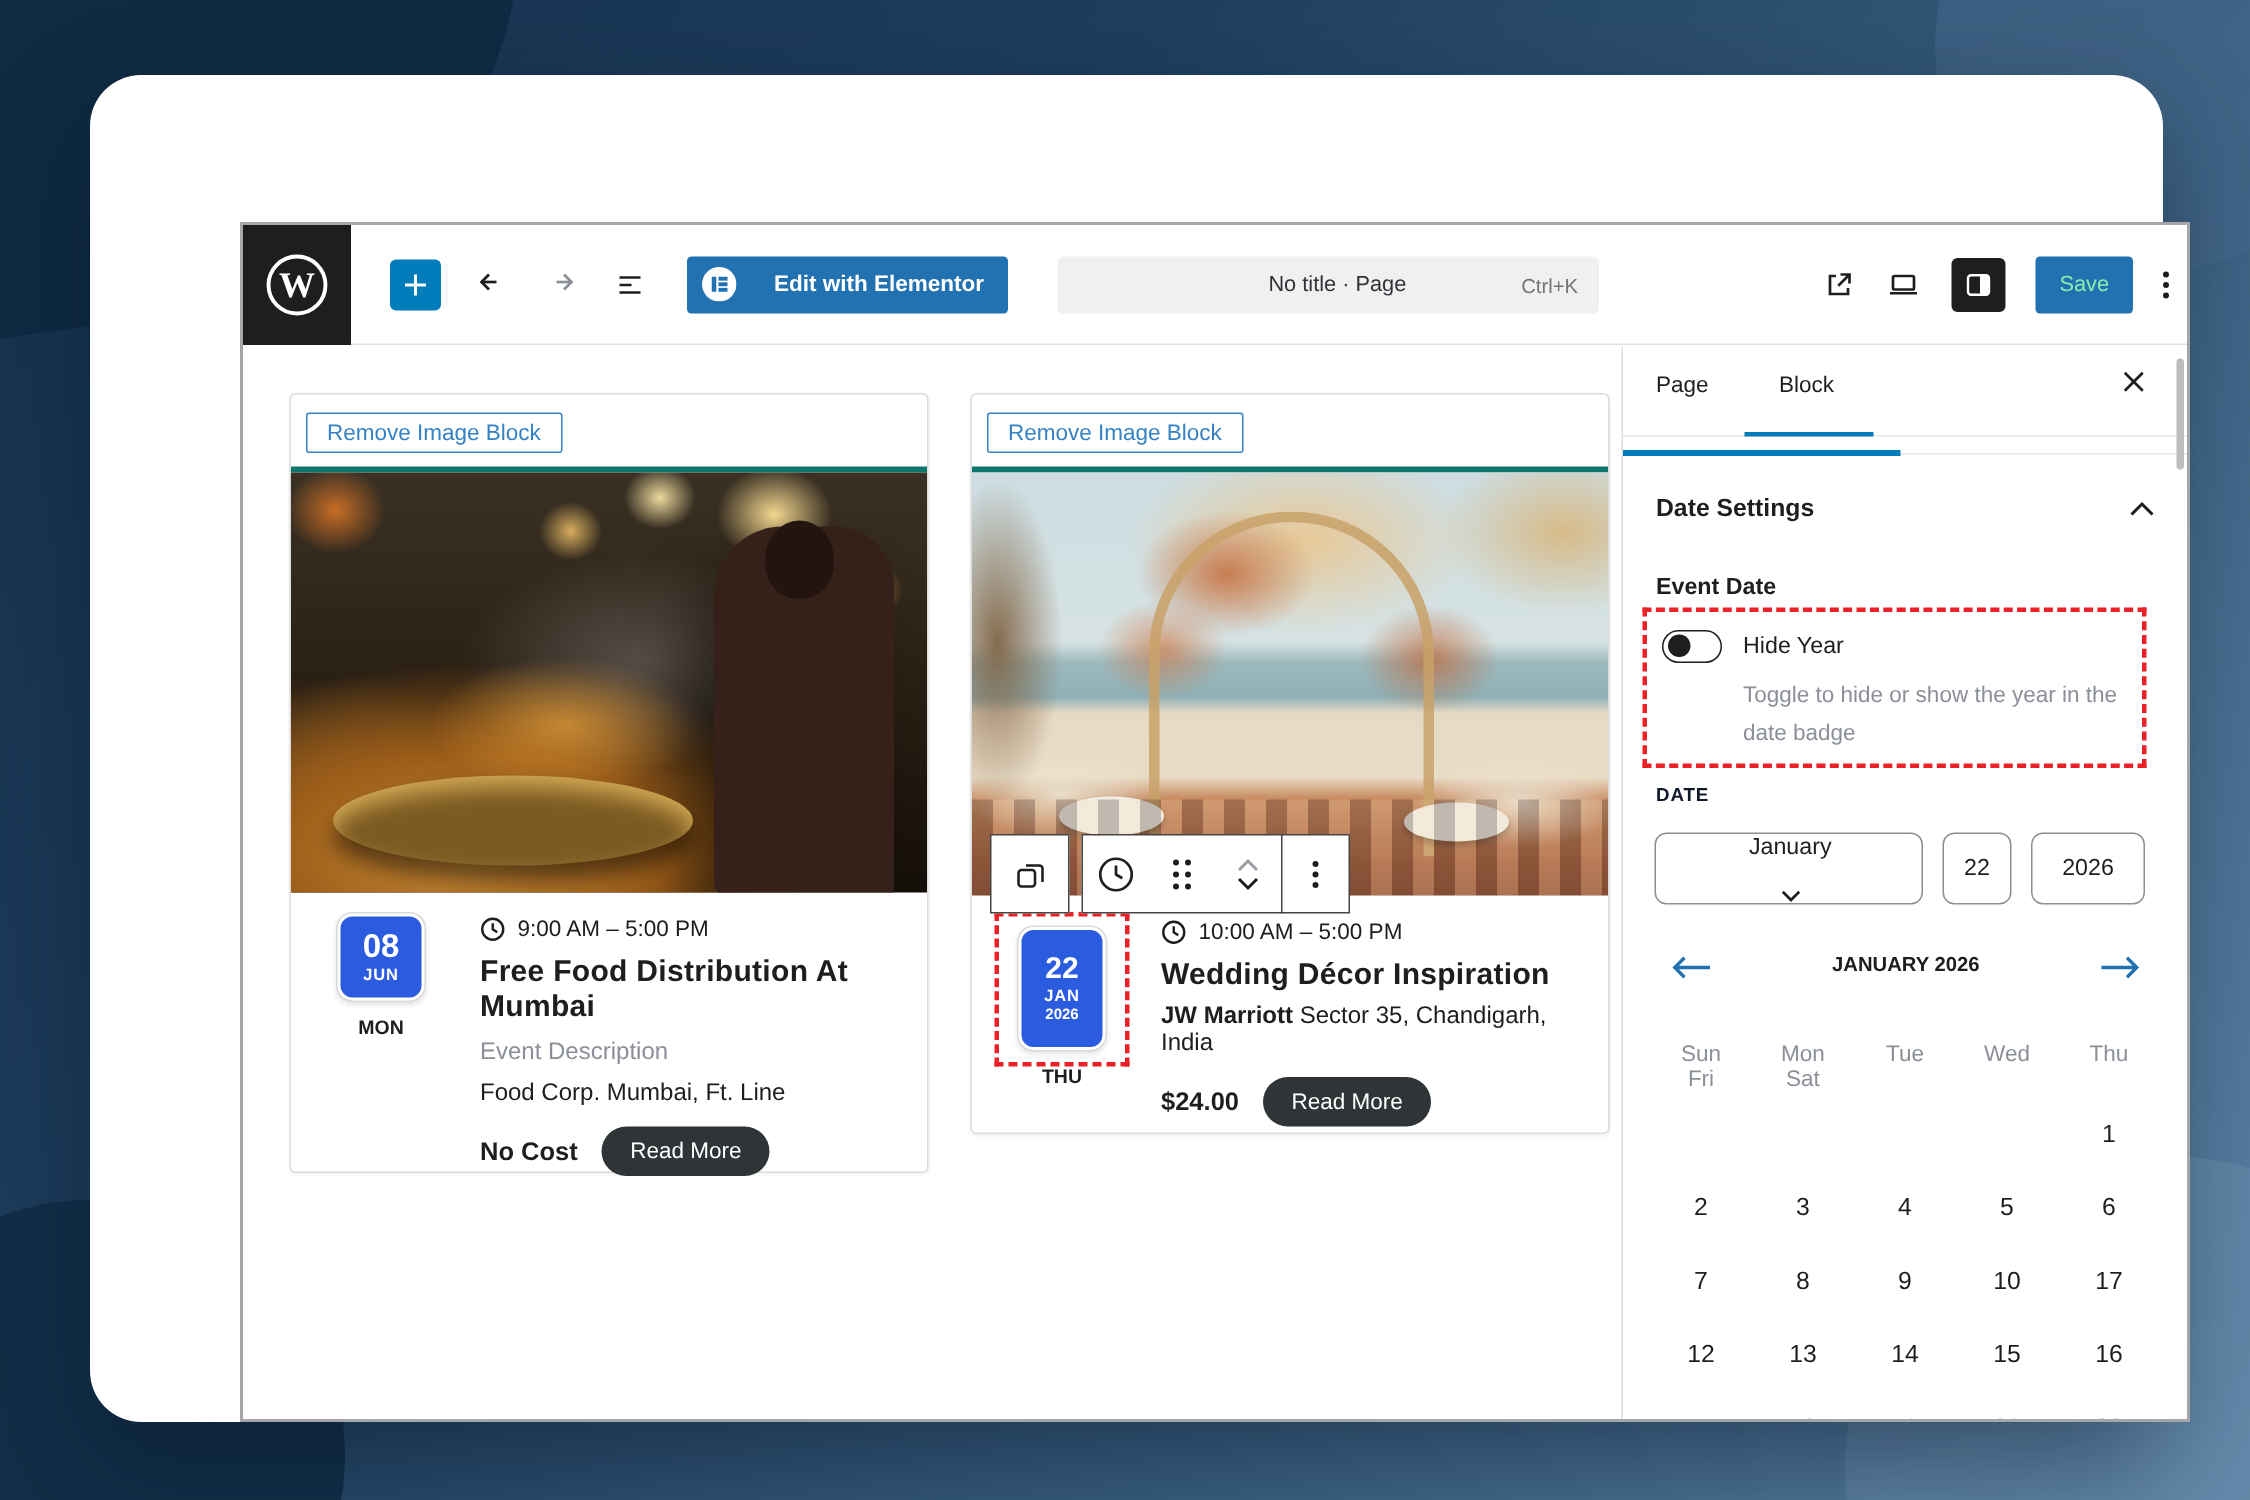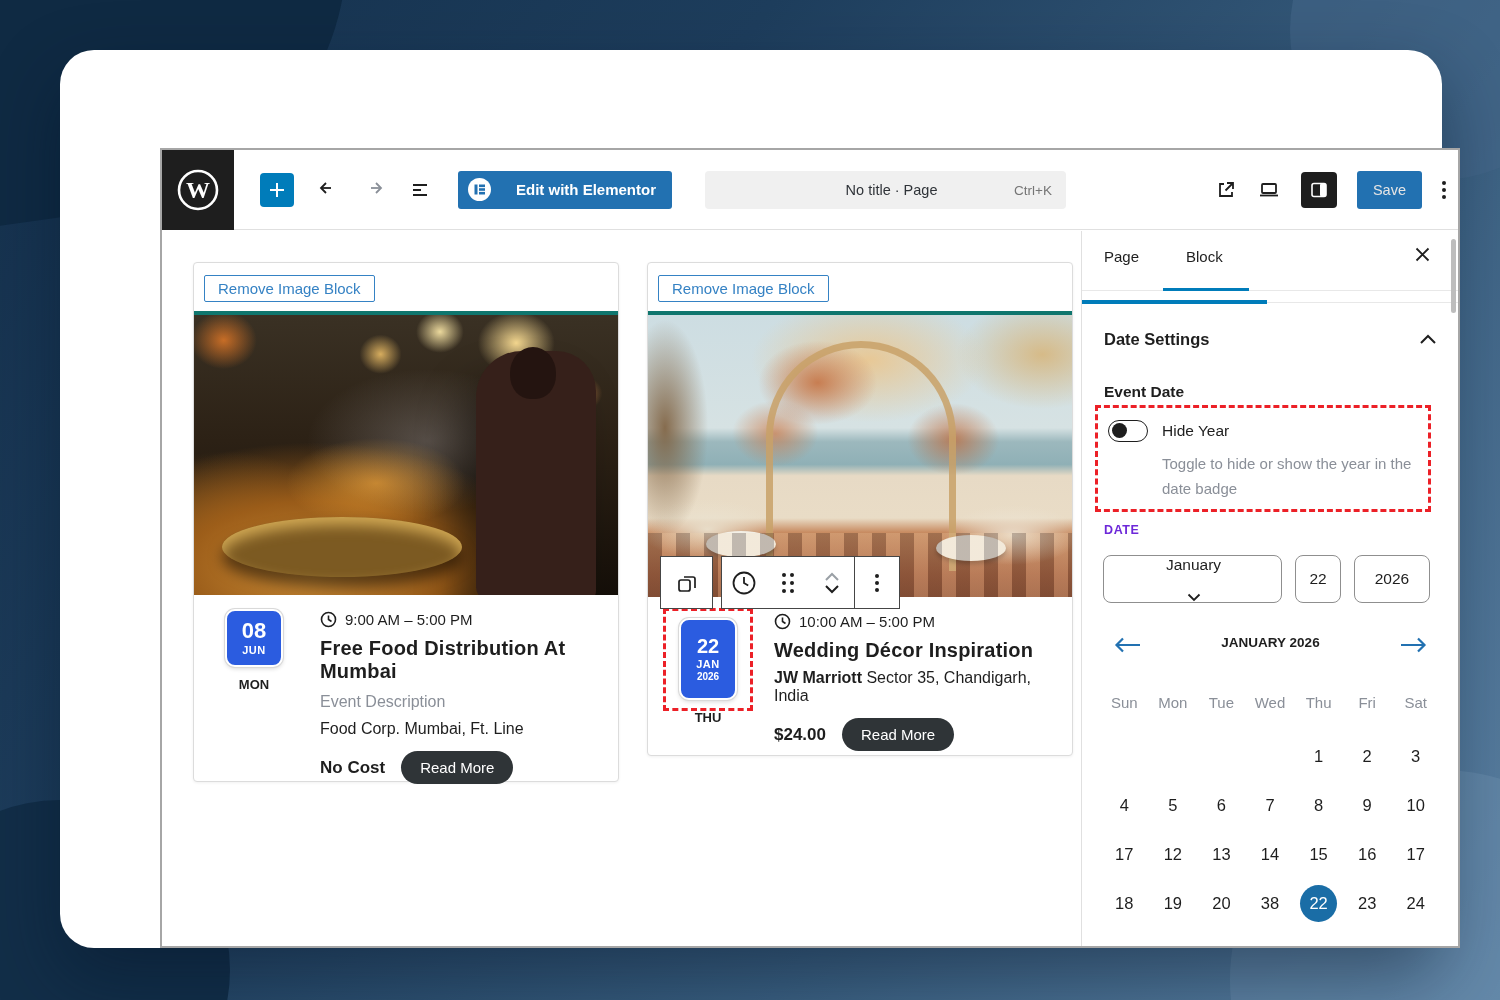--- a/index.html
+++ b/index.html
@@ -29,21 +29,21 @@
     display:flex; align-items:center; justify-content:center; cursor:pointer; }
   .icon-btn { display:flex; align-items:center; justify-content:center; color:#1e1e1e; cursor:pointer; }
   .elementor-btn { margin-left:26px; height:38px; padding:0 16px 0 10px; background:#2271b1; border:none;
     border-radius:3px; color:#fff; font-size:15px; font-weight:bold; display:flex; align-items:center; gap:25px; cursor:pointer; }
   .doc-bar { position:absolute; left:543px; top:21px; width:361px; height:38px; background:#f0f0f0;
     border-radius:4px; display:flex; align-items:center; cursor:pointer; }
   .doc-title { flex:1; text-align:center; font-size:14.5px; color:#2f3338; padding-left:64px; }
   .doc-shortcut { font-size:13.5px; color:#757575; padding-right:14px; }
   .tb-right { position:absolute; right:12px; top:0; height:80px; display:flex; align-items:center; gap:20px; }
   .panel-btn { width:36px; height:36px; background:#1e1e1e; border-radius:4px; display:flex; align-items:center; justify-content:center; cursor:pointer; }
-  .save-btn { height:38px; padding:0 16px; background:#2271b1; color:#e5e5e5; border:none; border-radius:3px;
+  .save-btn { height:38px; padding:0 16px; background:#2271b1; color:#86efac; border:none; border-radius:3px;
     font-size:14.5px; cursor:pointer; }
   .dots-v { display:flex; flex-direction:column; gap:3px; }
   .dots-v i { width:4px; height:4px; background:#1e1e1e; border-radius:50%; }
 
   
   .canvas { position:absolute; left:0; top:81px; width:921px; height:719px; background:#fff; }
   .event-card { position:absolute; width:426px; background:#fff; border:1px solid #dcdcdc; border-radius:4px;
     box-shadow:0 1px 3px rgba(0,0,0,.06); }
   .card-left  { left:31px; top:31px; height:520px; }
   .card-right { left:485px; top:31px; height:494px; }
@@ -141,35 +141,35 @@
   .field-label { position:absolute; left:22px; top:152px; font-size:15.5px; font-weight:bold; color:#1e1e1e; }
 
   .hide-year-box { position:absolute; left:13px; top:174px; width:336px; height:107px;
     border:3px dashed #ec2027; padding:12px 0 0 10px; }
   .toggle-row { display:flex; align-items:center; gap:14px; }
   .toggle { width:40px; height:22px; border:1.5px solid #1e1e1e; border-radius:12px; background:#fff; position:relative; cursor:pointer; flex:0 0 auto; }
   .toggle .knob { position:absolute; left:3px; top:2px; width:15px; height:15px; background:#1e1e1e; border-radius:50%; }
   .toggle-label { font-size:15.5px; color:#1e1e1e; }
   .toggle-help { margin:10px 0 0 54px; width:260px; font-size:15px; line-height:1.65; color:#8a8f98; }
 
-  .date-label { position:absolute; left:22px; top:292px; font-size:12.5px; font-weight:bold; letter-spacing:.6px; color:#6d28d9; }
+  .date-label { position:absolute; left:22px; top:292px; font-size:12.5px; font-weight:bold; letter-spacing:.6px; color:#0f172a; }
   .date-controls { position:absolute; left:21px; top:324px; display:flex; gap:13px; }
   .month-select { width:179px; height:48px; border:1px solid #8f8f8f; border-radius:8px; background:#fff;
     font-size:15.5px; color:#1e1e1e; display:flex; align-items:center; justify-content:space-between;
     padding:0 14px 0 16px; cursor:pointer;flex-direction:column; }
   .num-input { height:48px; border:1px solid #8f8f8f; border-radius:8px; background:#fff;
     font-size:15.5px; color:#1e1e1e; display:flex; align-items:center; justify-content:center; cursor:text; }
   .day-input { width:46px; } .year-input { width:76px; }
 
   .cal-nav { position:absolute; left:22px; top:404px; width:333px; height:30px; }
   .cal-title { position:absolute; left:0; right:0; top:0; text-align:center; font-size:13.5px; font-weight:bold; color:#1e1e1e; }
   .cal-arrow { position:absolute; top:2px; cursor:pointer; }
   .cal-prev { left:10px; } .cal-next { right:10px; }
 
-  .cal-weekdays, .cal-grid { position:absolute; left:18px; width:340px; display:grid; grid-template-columns:repeat(7,1fr);text-align:center; }
+  .cal-weekdays, .cal-grid { position:absolute; left:18px; width:340px; display:grid; grid-template-columns:repeat(5,1fr);text-align:center; }
   .cal-weekdays { top:463px; }
   .cal-grid { top:501px; grid-auto-rows:49px; }
   .cal-cell { display:flex; align-items:center; justify-content:center; font-size:16.5px; }
   .cal-wd { color:#8a8f98; font-size:15px; }
   .cal-day { color:#1e1e1e; cursor:pointer; }
   .cal-day.selected { position:relative; color:#fff; }
   .cal-day.selected::before { content:""; position:absolute; width:37px; height:37px; border-radius:50%; background:#1a6da6; z-index:0; }
   .cal-day.selected span { position:relative; z-index:1; }
 
   .sb-scroll { position:absolute; right:2px; top:8px; width:5px; height:74px; background:#bdbdbd; border-radius:3px; }

